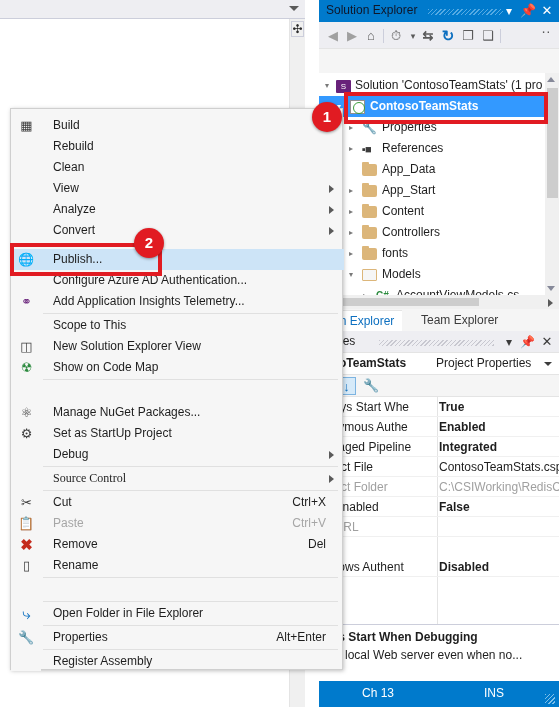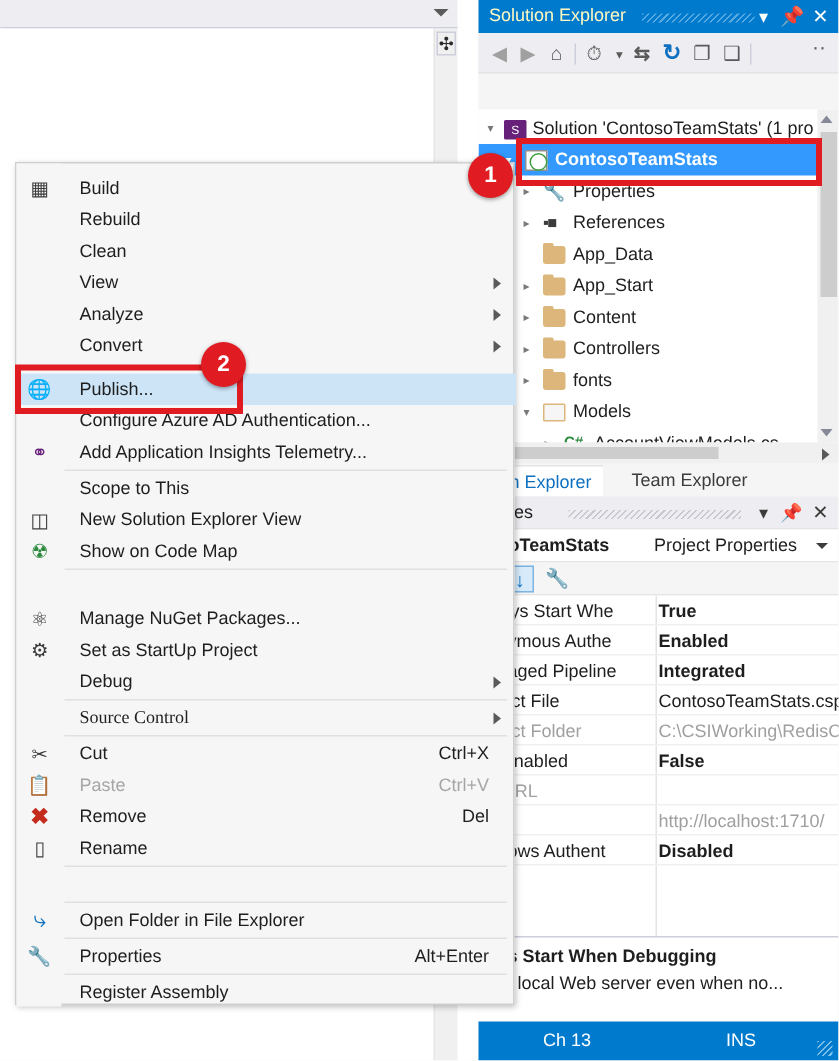--- a/index.html
+++ b/index.html
@@ -41,21 +41,21 @@
     position:absolute; left:0; top:19px; width:2px; height:688px; background:#ffffff;
   }
 
   
   .se-panel { position:absolute; left:319px; top:0; width:240px; height:318px; background:#f5f5f5; }
   .se-title {
     position:absolute; left:0; top:0; width:240px; height:22px;
     background:#007acc; color:#ffffff;
   }
   .se-title-text {
-    position:absolute; left:7px; top:3px; font-size:12px; color:#fef9c3; white-space:nowrap;
+    position:absolute; left:7px; top:3px; font-size:12px; color:#0f172a; white-space:nowrap;
   }
   .se-title-grip {
     position:absolute; left:109px; top:9px; width:75px; height:6px;
     background-image:
       repeating-linear-gradient(135deg,#5fb0e6 0 1px,transparent 1px 3px);
     opacity:.9;
   }
   .se-title-btn {
     position:absolute; top:3px; width:16px; height:16px; color:#ffffff;
     font-size:12px; text-align:center; line-height:16px; cursor:default;
@@ -451,24 +451,20 @@
         <div class="pr-val dim">C:\CSIWorking\RedisC</div>
       </div>
       <div class="pr-row" style="top:100px;">
         <div class="pr-name">L Enabled</div>
         <div class="pr-val b">False</div>
       </div>
       <div class="pr-row" style="top:120px;">
         <div class="pr-name dim">L URL</div>
         <div class="pr-val"></div>
       </div>
-      <div class="pr-row" style="top:140px;">
-        <div class="pr-name">L</div>
-        <div class="pr-val dim">http://localhost:1710/</div>
-      </div>
       <div class="pr-row" style="top:160px;">
         <div class="pr-name">ndows Authent</div>
         <div class="pr-val b">Disabled</div>
       </div>
     </div>
 
     <div class="pr-desc">
       <div class="pr-desc-title">ays Start When Debugging</div>
       <div class="pr-desc-body">the local Web server even when no...</div>
     </div>

